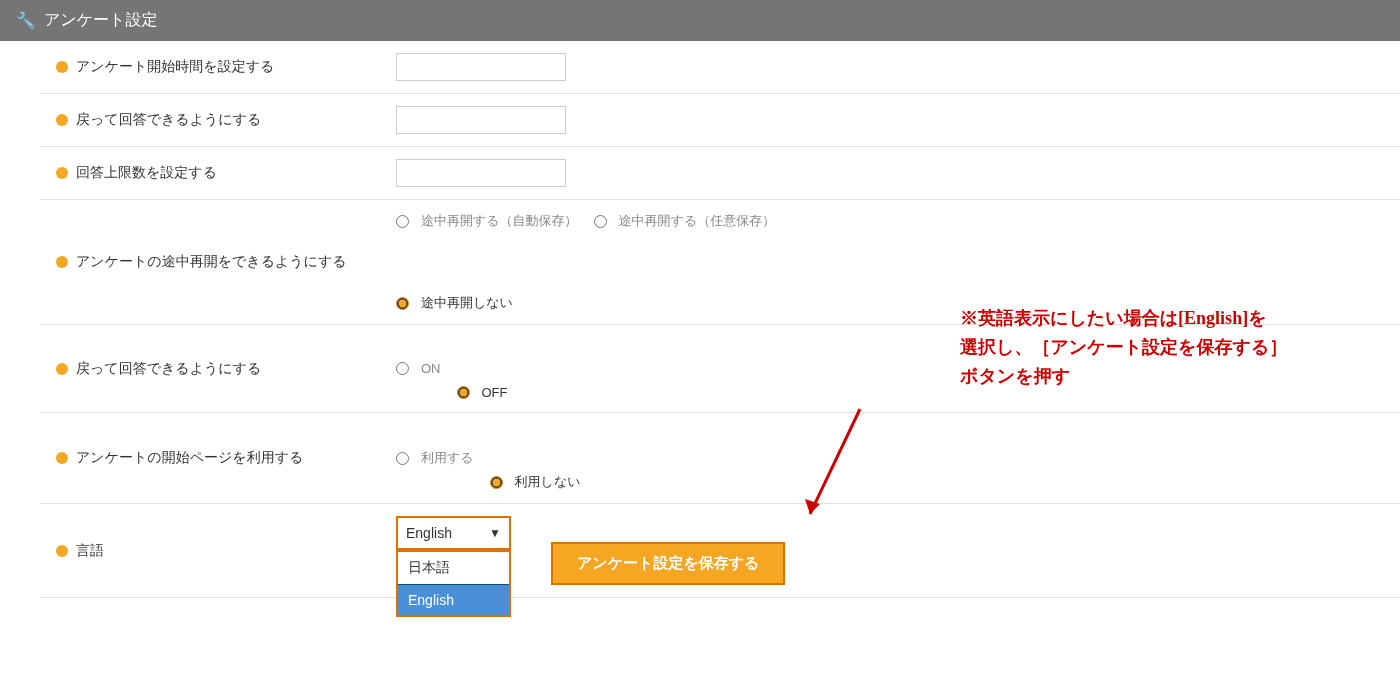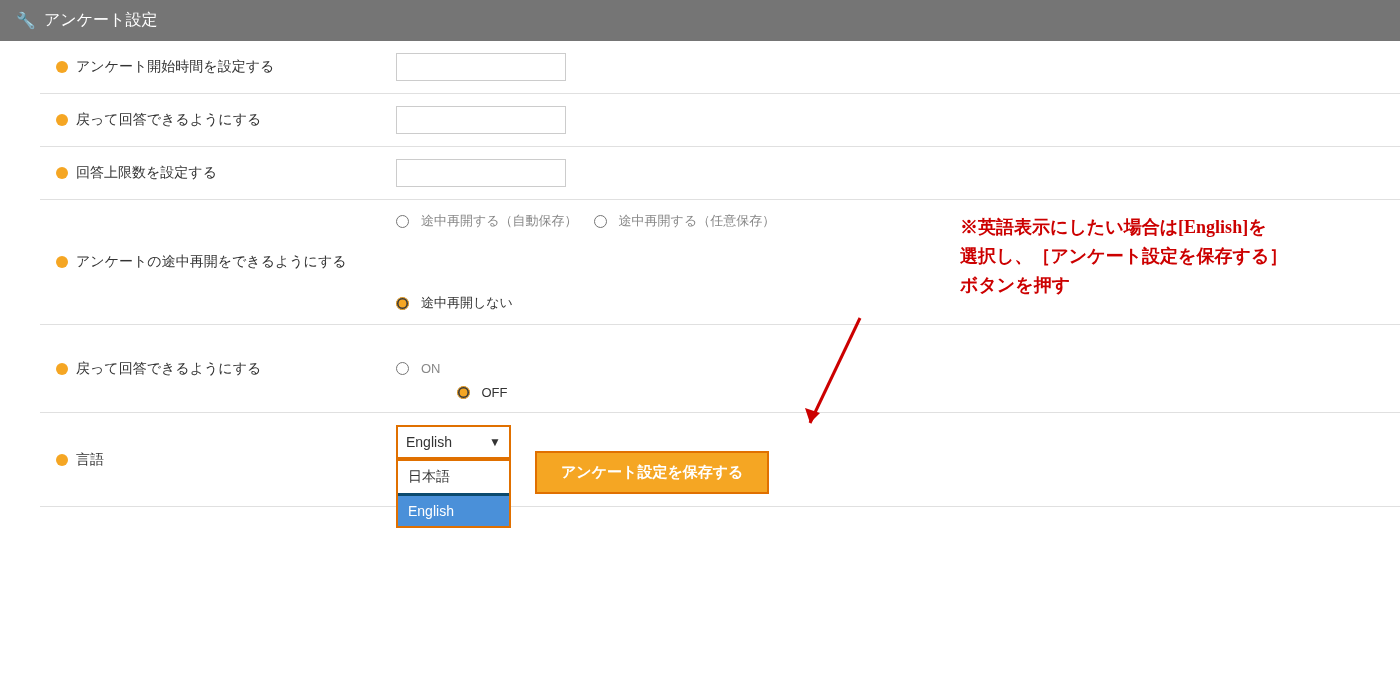--- a/index.html
+++ b/index.html
@@ -111,21 +111,21 @@
       left: 0;
       width: 115px;
       border: 2px solid #e07000;
       background: #fff;
       z-index: 100;
     }
     .lang-option {
       padding: 7px 10px;
       font-size: 14px;
       cursor: pointer;
-      border-bottom: 3px solid #0c4a6e;
+      border-bottom: 1px solid #0c4a6e;
     }
     .lang-option:last-child {
       border-bottom: none;
     }
     .lang-option.highlighted {
       background: #4a90d9;
       color: #fff;
     }
     .save-btn {
       background: #f5a623;
@@ -233,30 +233,50 @@
               <label class="radio-item selected">
                 <input type="radio" name="back-answer" checked="" style="">
                 <span>OFF</span>
               </label>
             </div>
           </td>
         </tr>
 
 
 
+        <tr>
+          <td class="label-td">
+            <div class="inner">
+              <span class="orange-dot"></span>
+              <span>アンケートの開始ページを利用する</span>
+            </div>
+          </td>
+          <td class="value-td">
+            <div class="radio-group">
+              <label class="radio-item">
+                <input type="radio" name="start-page" style="">
+                <span>利用する</span>
+              </label>
+              <label class="radio-item selected">
+                <input type="radio" name="start-page" checked="" style="">
+                <span>利用しない</span>
+              </label>
+            </div>
+          </td>
+        </tr>
 
         <tr>
           <td class="label-td">
             <div class="inner">
               <span class="orange-dot"></span>
               <span>言語</span>
             </div>
           </td>
           <td class="value-td">
-            <div style="display:flex; align-items:flex-start; gap:12px; position:relative;">
+            <div style="display:flex; align-items:flex-start; gap:28px; position:relative;">
 
               <div class="lang-row-wrapper">
                 <div class="lang-select-btn">
                   <span>English</span>
                   <span style="font-size:12px;">▼</span>
                 </div>
                 <div class="lang-dropdown">
                   <div class="lang-option">日本語</div>
                   <div class="lang-option highlighted">English</div>
                 </div>

